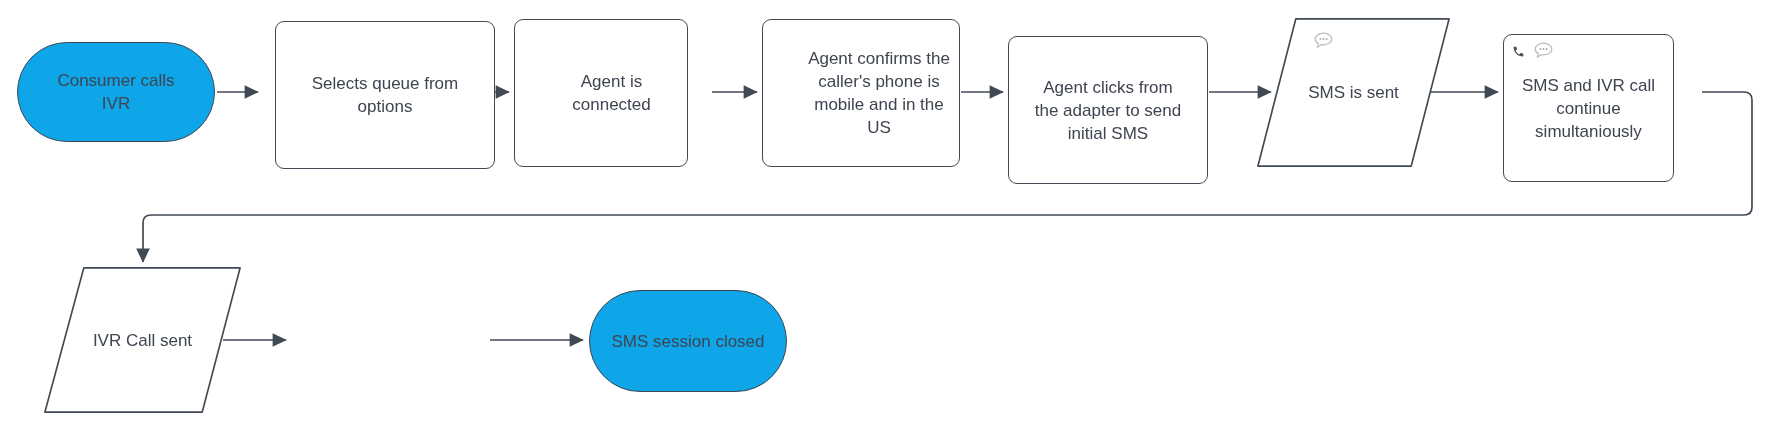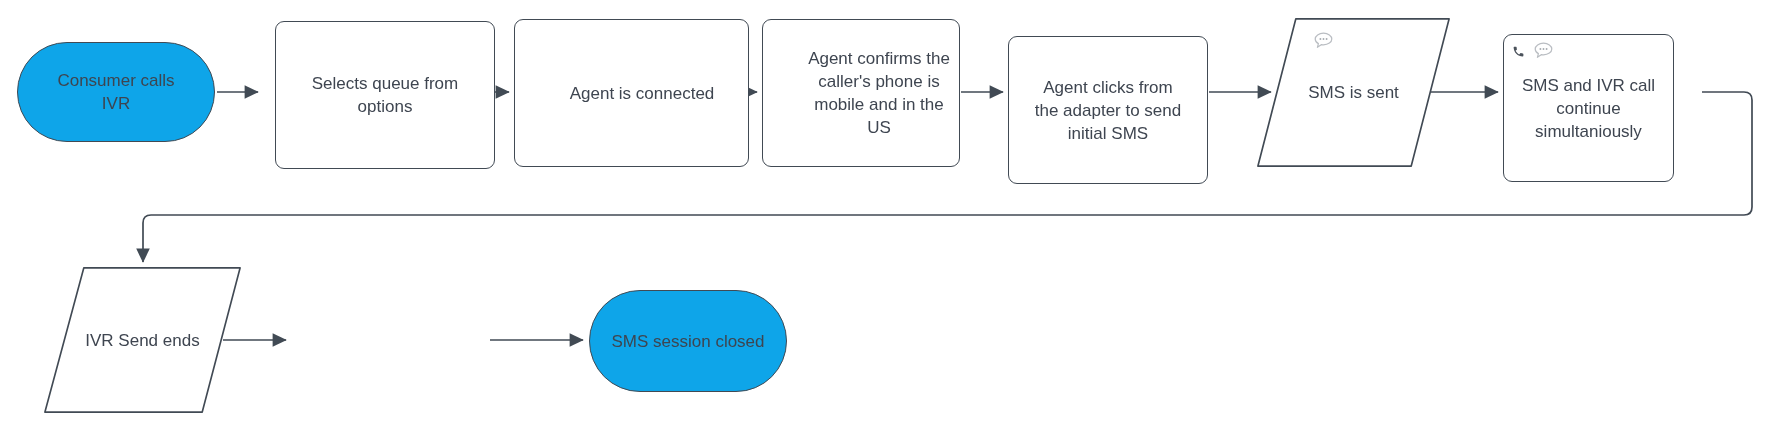--- a/index.html
+++ b/index.html
@@ -65,21 +65,21 @@
   <div class="node stadium" style="left:17px; top:42px; width:198px; height:100px;">
     <span class="label">Consumer calls
 IVR</span>
   </div>
 
   <div class="node box" style="left:263px; top:21px; width:220px; height:148px;margin-left:12px;">
     <span class="label">Selects queue from
 options</span>
   </div>
 
-  <div class="node box" style="left:514px; top:19px; width:235px; height:148px;padding-left:21px;">
+  <div class="node box" style="left:514px; top:19px; width:174px; height:148px;padding-left:21px;">
     <span class="label">Agent is connected</span>
   </div>
 
   <div class="node box" style="left:762px; top:19px; width:198px; height:148px;padding-left:36px;">
     <span class="label">Agent confirms the
 caller's phone is
 mobile and in the
 US</span>
   </div>
 
@@ -114,21 +114,21 @@
     </svg>
     <span class="label">SMS and IVR call
 continue
 simultaniously</span>
   </div>
 
   <div class="node para" style="left:44px; top:267px; width:197px; height:146px;">
     <svg class="shape-bg" width="197" height="146" viewBox="0 0 197 146" xmlns="http://www.w3.org/2000/svg">
       <polygon points="39.8,0.9 196.1,0.9 158.2,145.1 0.9,145.1" fill="#ffffff" stroke="#414a54" stroke-width="1.7" stroke-linejoin="round"></polygon>
     </svg>
-    <span class="label">IVR Send ends</span>
+    <span class="label">IVR Call sent</span>
   </div>
 
 
   <div class="node stadium" style="left:589px; top:290px; width:198px; height:102px;">
     <span class="label">SMS session closed</span>
   </div>
 
 </div>
 
 </body></html>

